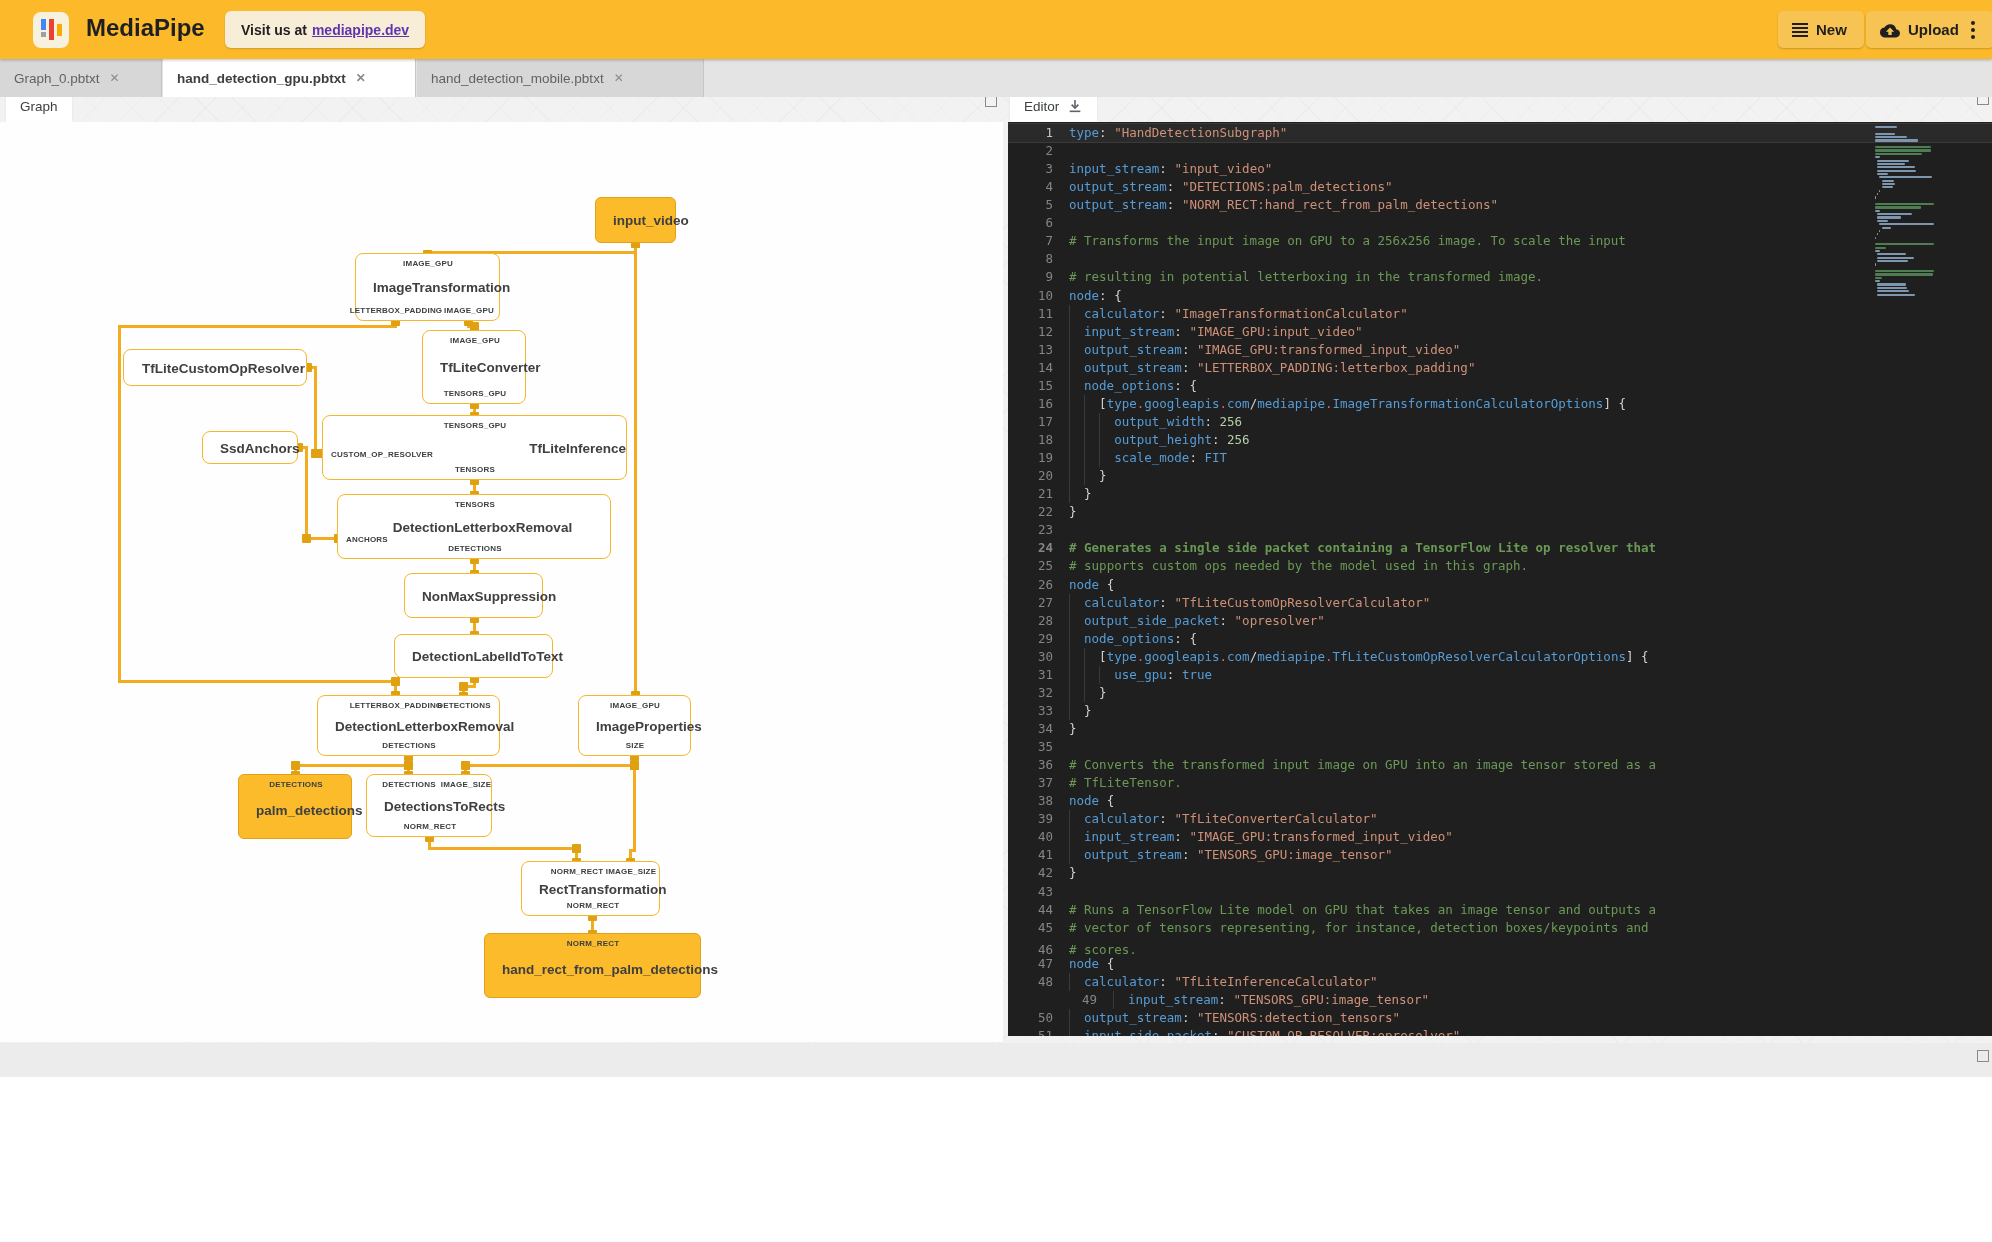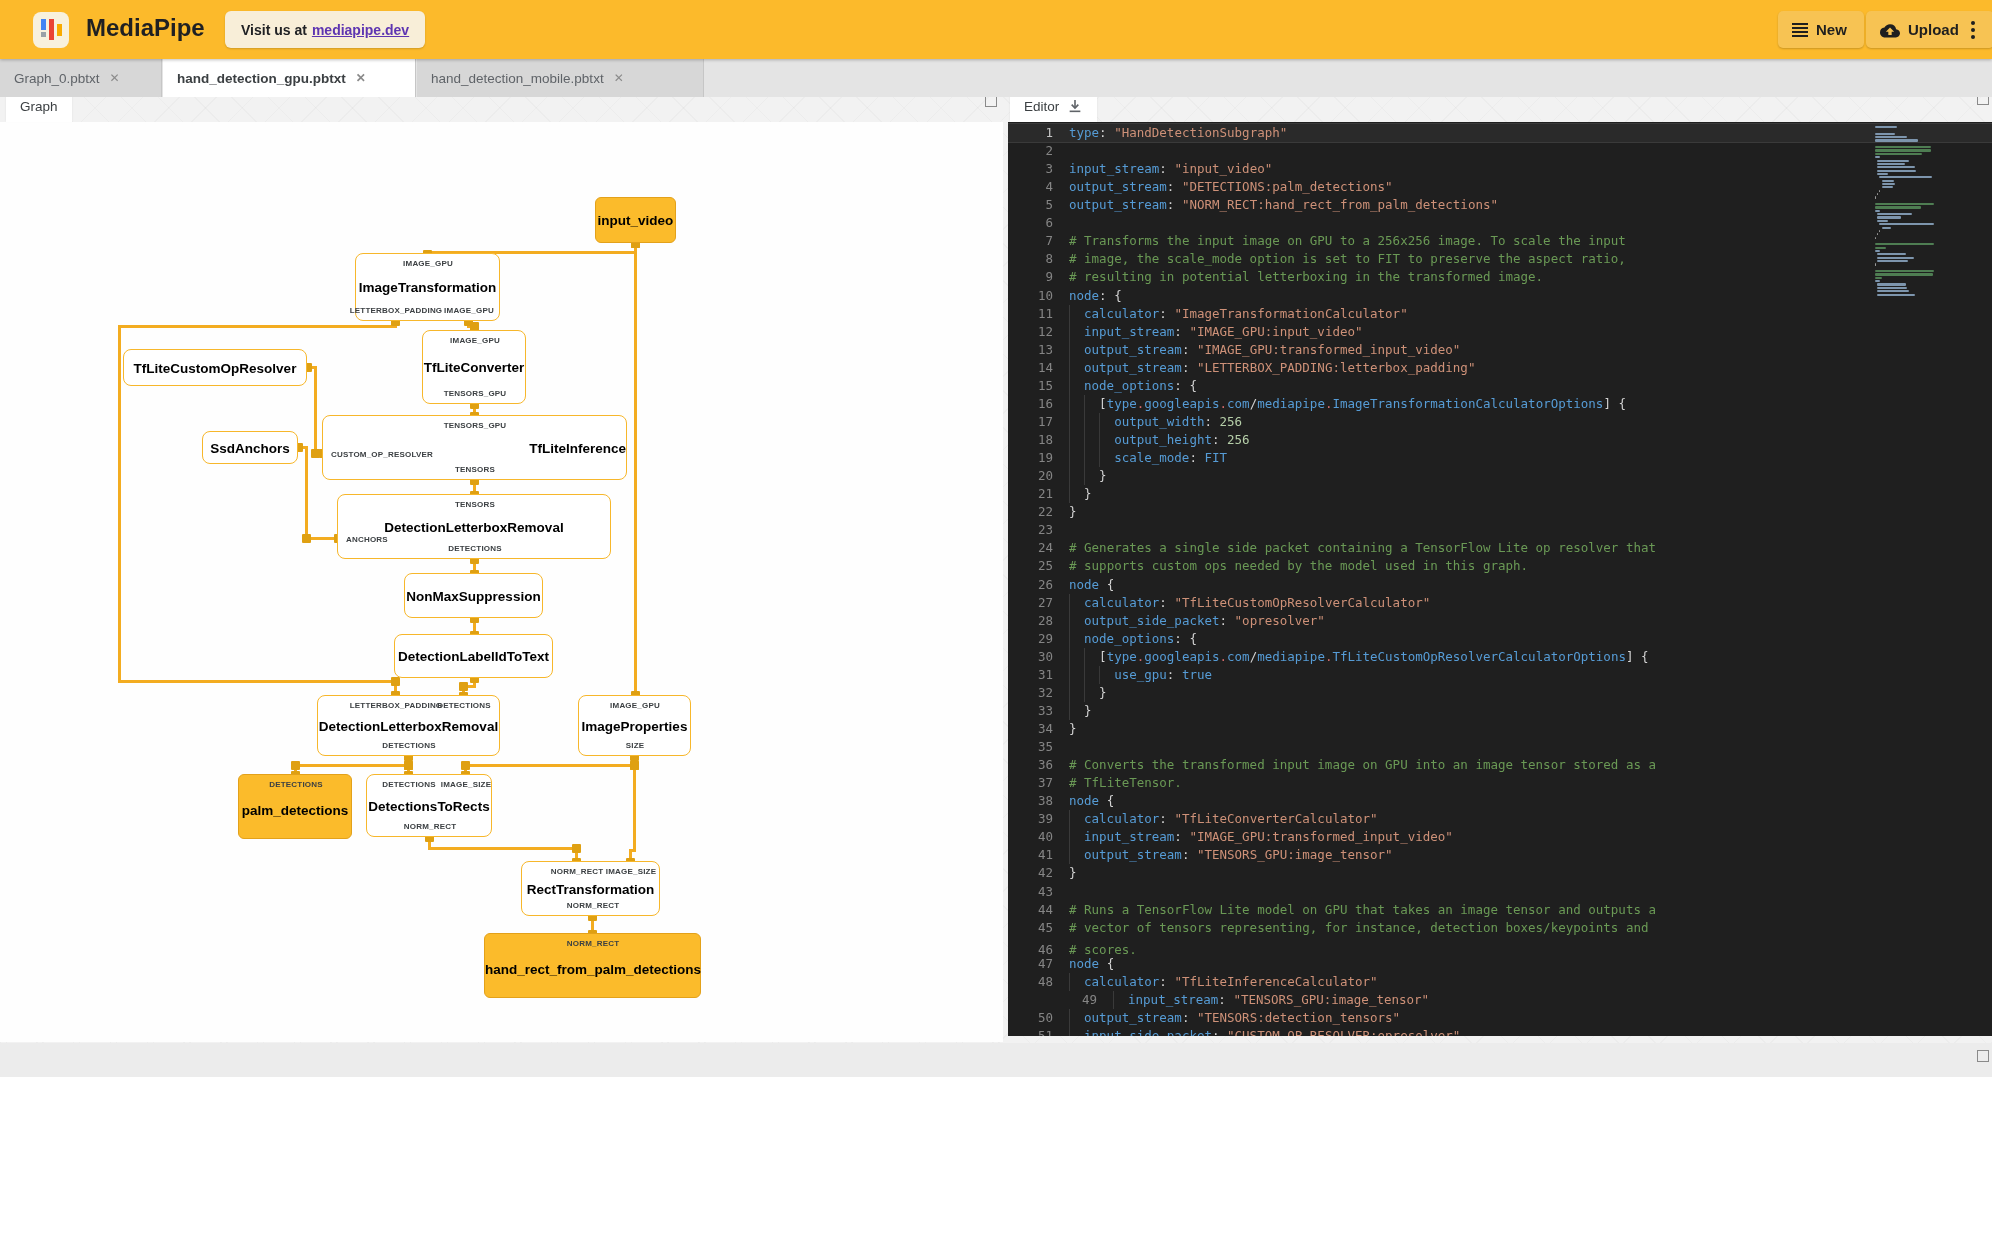--- a/index.html
+++ b/index.html
@@ -33,21 +33,21 @@
      background-image:repeating-linear-gradient(45deg,rgba(0,0,0,.025) 0 1px,transparent 1px 26px),
                       repeating-linear-gradient(-45deg,rgba(0,0,0,.025) 0 1px,transparent 1px 26px);}
   .panel-tab{position:absolute;height:32px;background:#fff;display:flex;align-items:center;gap:8px;
         padding:0 14px;font-size:13.5px;color:#3C4043;box-shadow:0 -1px 2px rgba(0,0,0,.08);z-index:12;cursor:pointer;}
   .sq-icon{position:absolute;width:10px;height:10px;border:1.5px solid #8a8a8a;background:transparent;z-index:13;cursor:pointer;}
   
   #graph-panel{position:absolute;left:0;top:122px;width:1003px;height:920px;background:#FEFEFE;z-index:5;}
   #graph-layer{position:absolute;left:0;top:0;width:1992px;height:1242px;z-index:8;pointer-events:none;}
   .gnode{position:absolute;box-sizing:border-box;background:#fff;border:1.5px solid #F7B72B;border-radius:8px;pointer-events:auto;}
   .gnode.stream{background:#FBBB2B;border:1.5px solid #E3A11A;border-radius:6px;}
-  .gnode .title{position:absolute;left:0;right:0;text-align:center;font-size:13.5px;font-weight:700;color:#000000;white-space:nowrap;}
+  .gnode .title{position:absolute;left:0;right:0;text-align:center;font-size:13.5px;font-weight:700;color:#404040;white-space:nowrap;padding-left:17px;}
   .gnode .port{position:absolute;font-size:8px;font-weight:600;color:#3C4043;letter-spacing:.2px;white-space:nowrap;transform:translateX(-50%);}
   .gnode .port.left{transform:translateY(-50%);}
   .eseg{position:absolute;background:#F3AC20;}
   .edot{position:absolute;width:9px;height:9px;background:#DFA012;border-radius:1px;}
   
   #editor-panel{position:absolute;left:1008px;top:122px;width:984px;height:914px;background:#1F1F1F;
         z-index:5;overflow:hidden;font-family:"DejaVu Sans Mono","Liberation Mono",monospace;}
   .cline{position:absolute;left:0;width:984px;height:18px;line-height:18px;font-size:12.5px;white-space:pre;}
   .cline.current{background:#2A2A2A;border-top:1px solid #3A3A3A;border-bottom:1px solid #3A3A3A;margin-top:-1px;}
   .cline .gut{position:absolute;left:0;top:0;width:45px;text-align:right;color:#858585;}
@@ -299,37 +299,37 @@
     </div>
 
   <div id="editor-panel">
     <div class="cline current" style="top: 2px;"><span class="gut">1</span><span class="code"><span class="tk-k">type</span><span class="tk-p">:</span> <span class="tk-s">"HandDetectionSubgraph"</span></span></div>
       <div class="cline" style="top: 20.06px;"><span class="gut">2</span><span class="code"></span></div>
       <div class="cline" style="top: 38.12px;"><span class="gut">3</span><span class="code"><span class="tk-k">input_stream</span><span class="tk-p">:</span> <span class="tk-s">"input_video"</span></span></div>
       <div class="cline" style="top: 56.18px;"><span class="gut">4</span><span class="code"><span class="tk-k">output_stream</span><span class="tk-p">:</span> <span class="tk-s">"DETECTIONS:palm_detections"</span></span></div>
       <div class="cline" style="top: 74.24px;"><span class="gut">5</span><span class="code"><span class="tk-k">output_stream</span><span class="tk-p">:</span> <span class="tk-s">"NORM_RECT:hand_rect_from_palm_detections"</span></span></div>
       <div class="cline" style="top: 92.3px;"><span class="gut">6</span><span class="code"></span></div>
       <div class="cline" style="top: 110.36px;"><span class="gut">7</span><span class="code"><span class="tk-c"># Transforms the input image on GPU to a 256x256 image. To scale the input</span></span></div>
-      <div class="cline" style="top: 128.42px;"><span class="gut">8</span><span class="code"><span class="tk-c"># image, the scale_mode option is set to FIT to preserve the aspect ratio,</span></span></div>
+      <div class="cline" style="top: 128.42px;"><span class="gut">8</span></div>
       <div class="cline" style="top: 146.48px;"><span class="gut">9</span><span class="code"><span class="tk-c"># resulting in potential letterboxing in the transformed image.</span></span></div>
       <div class="cline" style="top: 164.54px;"><span class="gut">10</span><span class="code"><span class="tk-k">node</span><span class="tk-p">:</span> <span class="tk-p">{</span></span></div>
       <div class="cline" style="top: 182.6px;"><span class="gut">11</span><span class="code"><span class="indent" style="width:2ch"></span><span class="tk-k">calculator</span><span class="tk-p">:</span> <span class="tk-s">"ImageTransformationCalculator"</span></span></div>
       <div class="cline" style="top: 200.66px;"><span class="gut">12</span><span class="code"><span class="indent" style="width:2ch"></span><span class="tk-k">input_stream</span><span class="tk-p">:</span> <span class="tk-s">"IMAGE_GPU:input_video"</span></span></div>
       <div class="cline" style="top: 218.72px;"><span class="gut">13</span><span class="code"><span class="indent" style="width:2ch"></span><span class="tk-k">output_stream</span><span class="tk-p">:</span> <span class="tk-s">"IMAGE_GPU:transformed_input_video"</span></span></div>
       <div class="cline" style="top: 236.78px;"><span class="gut">14</span><span class="code"><span class="indent" style="width:2ch"></span><span class="tk-k">output_stream</span><span class="tk-p">:</span> <span class="tk-s">"LETTERBOX_PADDING:letterbox_padding"</span></span></div>
       <div class="cline" style="top: 254.84px;"><span class="gut">15</span><span class="code"><span class="indent" style="width:2ch"></span><span class="tk-k">node_options</span><span class="tk-p">:</span> <span class="tk-p">{</span></span></div>
       <div class="cline" style="top: 272.9px;"><span class="gut">16</span><span class="code"><span class="indent" style="width:4ch"></span><span class="tk-p">[</span><span class="tk-k">type</span><span class="tk-d">.</span><span class="tk-k">googleapis</span><span class="tk-d">.</span><span class="tk-k">com</span><span class="tk-p">/</span><span class="tk-k">mediapipe</span><span class="tk-d">.</span><span class="tk-k">ImageTransformationCalculatorOptions</span><span class="tk-p">]</span> <span class="tk-p">{</span></span></div>
       <div class="cline" style="top: 290.96px;"><span class="gut">17</span><span class="code"><span class="indent" style="width:6ch"></span><span class="tk-k">output_width</span><span class="tk-p">:</span> <span class="tk-n">256</span></span></div>
       <div class="cline" style="top: 309.02px;"><span class="gut">18</span><span class="code"><span class="indent" style="width:6ch"></span><span class="tk-k">output_height</span><span class="tk-p">:</span> <span class="tk-n">256</span></span></div>
       <div class="cline" style="top: 327.08px;"><span class="gut">19</span><span class="code"><span class="indent" style="width:6ch"></span><span class="tk-k">scale_mode</span><span class="tk-p">:</span> <span class="tk-k">FIT</span></span></div>
       <div class="cline" style="top: 345.14px;"><span class="gut">20</span><span class="code"><span class="indent" style="width:4ch"></span><span class="tk-p">}</span></span></div>
       <div class="cline" style="top: 363.2px;"><span class="gut">21</span><span class="code"><span class="indent" style="width:2ch"></span><span class="tk-p">}</span></span></div>
       <div class="cline" style="top: 381.26px;"><span class="gut">22</span><span class="code"><span class="tk-p">}</span></span></div>
       <div class="cline" style="top: 399.32px;"><span class="gut">23</span><span class="code"></span></div>
-      <div class="cline" style="top: 417.38px;"><span class="gut">24</span><span class="code"><span class="tk-c"># Generates a single side packet containing a TensorFlow Lite op resolver that</span></span></div>
+      <div class="cline" style="top: 417.38px; font-weight: bold;"><span class="gut">24</span><span class="code"><span class="tk-c"># Generates a single side packet containing a TensorFlow Lite op resolver that</span></span></div>
       <div class="cline" style="top: 435.44px;"><span class="gut">25</span><span class="code"><span class="tk-c"># supports custom ops needed by the model used in this graph.</span></span></div>
       <div class="cline" style="top: 453.5px;"><span class="gut">26</span><span class="code"><span class="tk-k">node</span> <span class="tk-p">{</span></span></div>
       <div class="cline" style="top: 471.56px;"><span class="gut">27</span><span class="code"><span class="indent" style="width:2ch"></span><span class="tk-k">calculator</span><span class="tk-p">:</span> <span class="tk-s">"TfLiteCustomOpResolverCalculator"</span></span></div>
       <div class="cline" style="top: 489.62px;"><span class="gut">28</span><span class="code"><span class="indent" style="width:2ch"></span><span class="tk-k">output_side_packet</span><span class="tk-p">:</span> <span class="tk-s">"opresolver"</span></span></div>
       <div class="cline" style="top: 507.68px;"><span class="gut">29</span><span class="code"><span class="indent" style="width:2ch"></span><span class="tk-k">node_options</span><span class="tk-p">:</span> <span class="tk-p">{</span></span></div>
       <div class="cline" style="top: 525.74px;"><span class="gut">30</span><span class="code"><span class="indent" style="width:4ch"></span><span class="tk-p">[</span><span class="tk-k">type</span><span class="tk-d">.</span><span class="tk-k">googleapis</span><span class="tk-d">.</span><span class="tk-k">com</span><span class="tk-p">/</span><span class="tk-k">mediapipe</span><span class="tk-d">.</span><span class="tk-k">TfLiteCustomOpResolverCalculatorOptions</span><span class="tk-p">]</span> <span class="tk-p">{</span></span></div>
       <div class="cline" style="top: 543.8px;"><span class="gut">31</span><span class="code"><span class="indent" style="width:6ch"></span><span class="tk-k">use_gpu</span><span class="tk-p">:</span> <span class="tk-k">true</span></span></div>
       <div class="cline" style="top: 561.86px;"><span class="gut">32</span><span class="code"><span class="indent" style="width:4ch"></span><span class="tk-p">}</span></span></div>
       <div class="cline" style="top: 579.92px;"><span class="gut">33</span><span class="code"><span class="indent" style="width:2ch"></span><span class="tk-p">}</span></span></div>
       <div class="cline" style="top: 597.98px;"><span class="gut">34</span><span class="code"><span class="tk-p">}</span></span></div>

